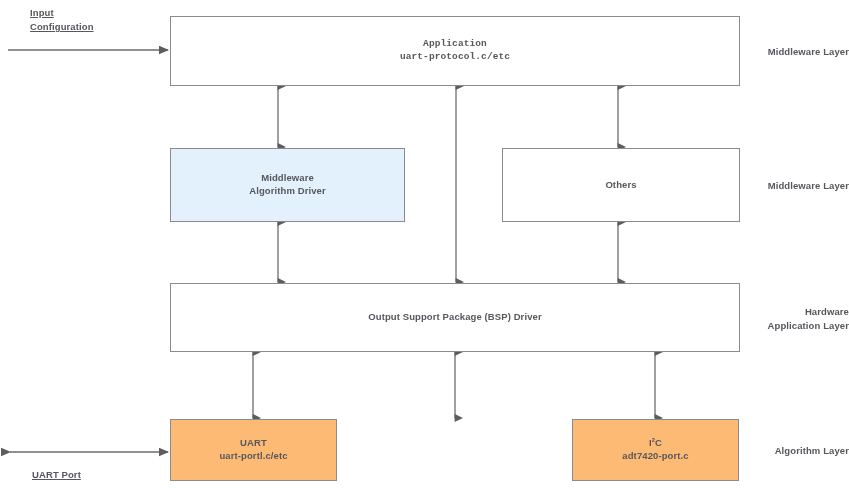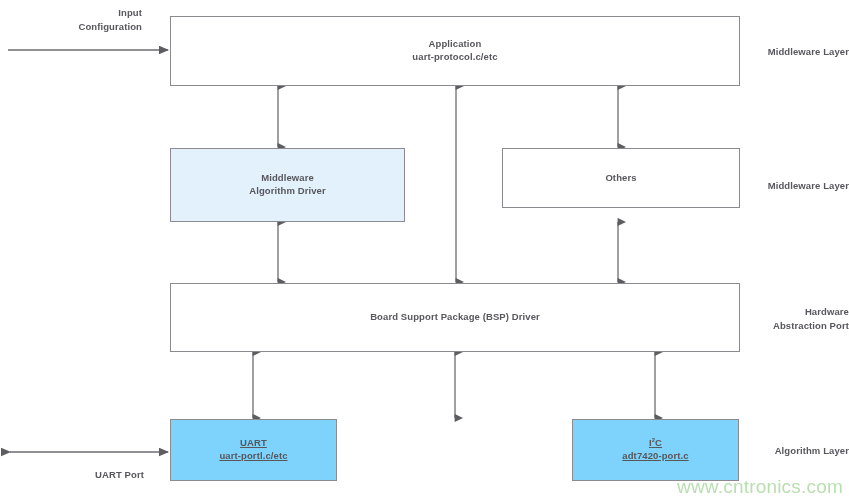--- a/index.html
+++ b/index.html
@@ -30,34 +30,34 @@
     justify-content: center;
     text-align: center;
     color: #57575d;
     font-weight: bold;
     font-size: 9.5px;
     line-height: 1.35;
     letter-spacing: 0.1px;
   }
   .box .l2 { font-weight: bold; }
   .box.fill-light { background: #e2f1fb; }
-  .box.fill-blue  { background: #7dd3fc; text-decoration: underline; }
+  .box.fill-blue  { background: #fdba74; }
 
   
   .label {
     position: absolute;
     color: #57575d;
     font-weight: bold;
     font-size: 9.5px;
     line-height: 1.45;
     letter-spacing: 0.1px;
     text-align: center;
     white-space: pre-line;
   }
-  .label.left-side { text-align: right; }
+  .label.left-side { text-align: left; text-decoration: underline; }
   .label.right-side { text-align: right; }
 
   
   #arrows {
     position: absolute;
     left: 0;
     top: 0;
     width: 849px;
     height: 499px;
     pointer-events: none;
@@ -111,36 +111,36 @@
       <line x1="253" y1="352" x2="253" y2="418" marker-start="url(#ah-up)" marker-end="url(#ah-down)"></line>
 
       <line x1="455" y1="352" x2="455" y2="418" marker-start="url(#ah-up)" marker-end="url(#ah-down)"></line>
 
       <line x1="655" y1="352" x2="655" y2="418" marker-start="url(#ah-up)" marker-end="url(#ah-down)"></line>
 
       <line x1="10" y1="452" x2="168" y2="452" marker-start="url(#ah-h)" marker-end="url(#ah-h)"></line>
     </g>
   </svg>
 
-  <div class="box" style="left:170px; top:16px; width:570px; height:70px;">
+  <div class="box" style="left:170px; top:16px; width:570px; height:70px;font-family:Liberation Mono, monospace;">
     <div class="l1">Application</div>
     <div class="l2">uart-protocol.c/etc</div>
   </div>
 
   <div class="box fill-light" style="left:170px; top:148px; width:235px; height:74px;text-align:right;">
     <div class="l1">Middleware</div>
     <div class="l2">Algorithm Driver</div>
   </div>
 
-  <div class="box" style="left:502px; top:148px; width:238px; height:60px;">
+  <div class="box" style="left:502px; top:148px; width:238px; height:74px;">
     <div class="l1">Others</div>
   </div>
 
   <div class="box" style="left:170px; top:283px; width:570px; height:69px;">
-    <div class="l1">Board Support Package (BSP) Driver</div>
+    <div class="l1">Output Support Package (BSP) Driver</div>
   </div>
 
   <div class="box fill-blue" style="left:170px; top:419px; width:167px; height:62px;">
     <div class="l1">UART</div>
     <div class="l2">uart-portl.c/etc</div>
   </div>
 
 
   <div class="box fill-blue" style="left:572px; top:419px; width:167px; height:62px;">
     <div class="l1">
@@ -153,19 +153,18 @@
 Configuration</div>
 
 
   <div class="label left-side" style="left:32px; top:424px; width:112px;margin-top:44px;">UART Port</div>
 
   <div class="label right-side" style="left:757px; top:45px; width:92px;">Middleware Layer</div>
 
   <div class="label right-side" style="left:757px; top:179px; width:92px;">Middleware Layer</div>
 
   <div class="label right-side" style="left:757px; top:305px; width:92px;">Hardware
-Abstraction Port</div>
+Application Layer</div>
 
   <div class="label right-side" style="left:757px; top:444px; width:92px;">Algorithm Layer</div>
 
-  <div id="watermark">www.cntronics.com</div>
 
 </div>
 
 </body></html>

